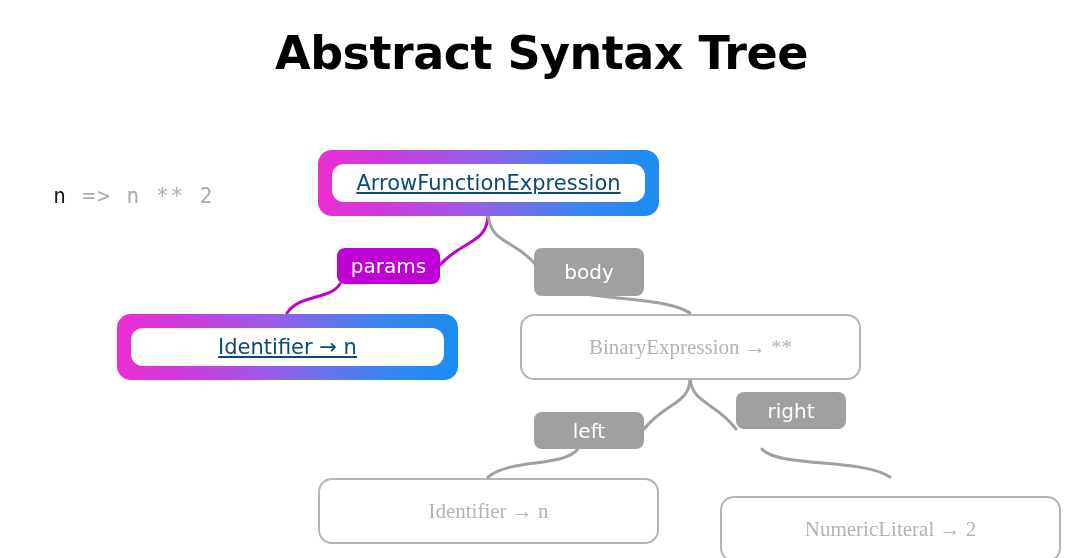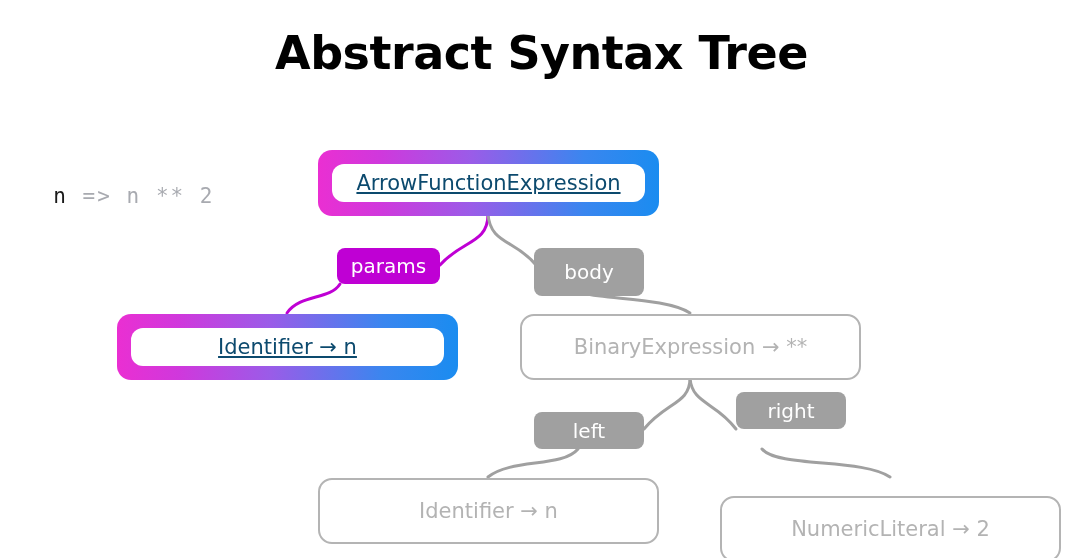--- a/index.html
+++ b/index.html
@@ -80,20 +80,21 @@
     height: 100%;
     border-radius: 12px;
     background: #ffffff;
     display: flex;
     align-items: center;
     justify-content: center;
   }
   .node.dim {
     border: 2px solid #b4b4b4;
     color: #b3b3b3;
+    font-family: Liberation Serif, serif;
   }
 
   
   .edge-label {
     position: absolute;
     box-sizing: border-box;
     border-radius: 8px;
     display: flex;
     align-items: center;
     justify-content: center;

